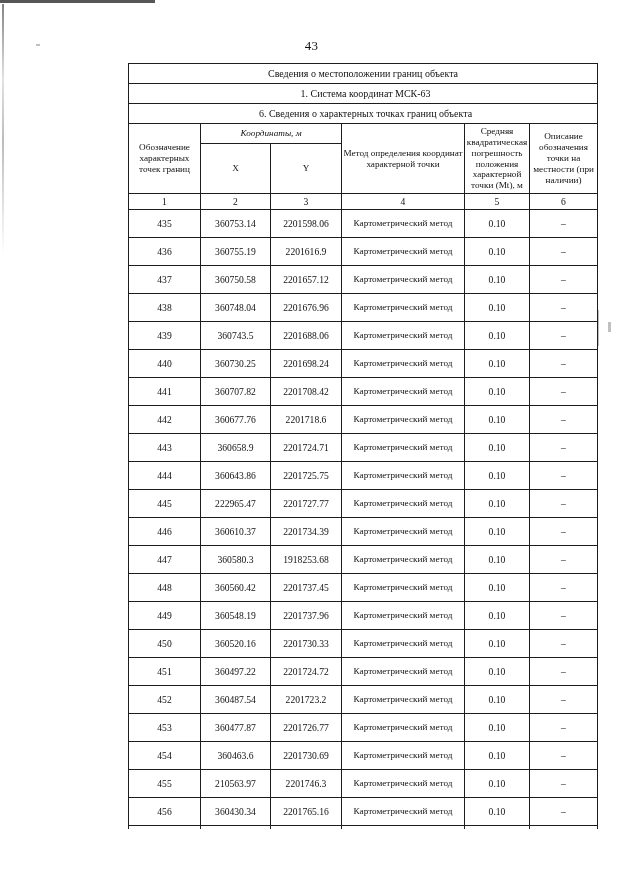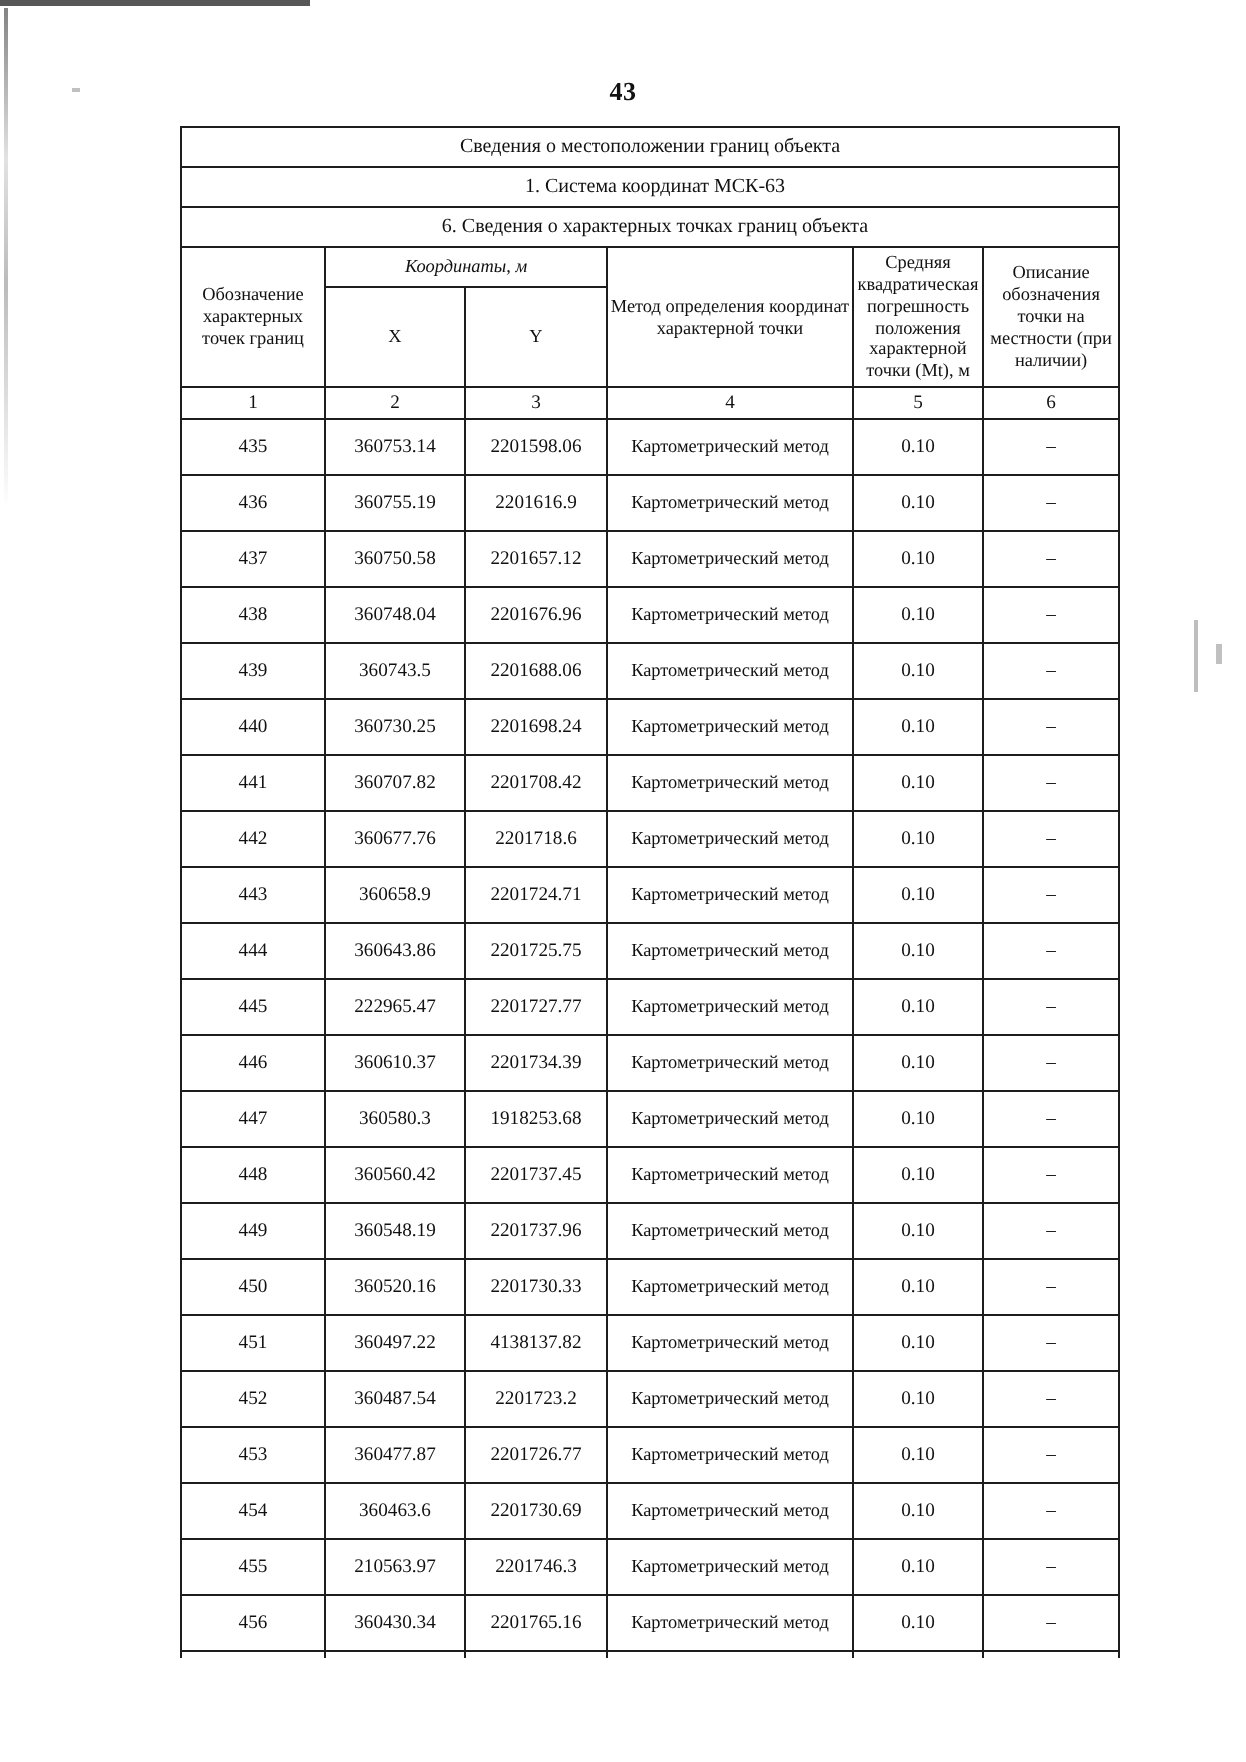--- a/index.html
+++ b/index.html
@@ -45,36 +45,37 @@
     width: 2px; height: 36px;
     background: rgba(110,110,110,.45);
   }
 
   .page-number {
     position: absolute;
     left: 0; right: 0;
     top: 38px;
     text-align: center;
     font-size: 13px;
-    font-weight: bold;
+    font-weight: normal;
     letter-spacing: .3px;
   }
 
   .sheet {
     position: absolute;
     left: 90px;
     top: 63px;
     width: 469px;
   }
 
   table.doc {
     width: 100%;
     border-collapse: collapse;
     table-layout: fixed;
     font-size: 9.2px;
+    margin-left: 38px;
   }
   table.doc td {
     border: 1px solid #1d1d1d;
     padding: 0;
     vertical-align: middle;
     text-align: center;
     line-height: 1.18;
   }
 
   .band {
@@ -304,21 +305,21 @@
           <td>450</td>
           <td>360520.16</td>
           <td>2201730.33</td>
           <td class="method">Картометрический метод</td>
           <td>0.10</td>
           <td class="dash">–</td>
         </tr>
         <tr class="data">
           <td>451</td>
           <td>360497.22</td>
-          <td>4138137.82</td>
+          <td>2201724.72</td>
           <td class="method">Картометрический метод</td>
           <td>0.10</td>
           <td class="dash">–</td>
         </tr>
         <tr class="data">
           <td>452</td>
           <td>360487.54</td>
           <td>2201723.2</td>
           <td class="method">Картометрический метод</td>
           <td>0.10</td>

